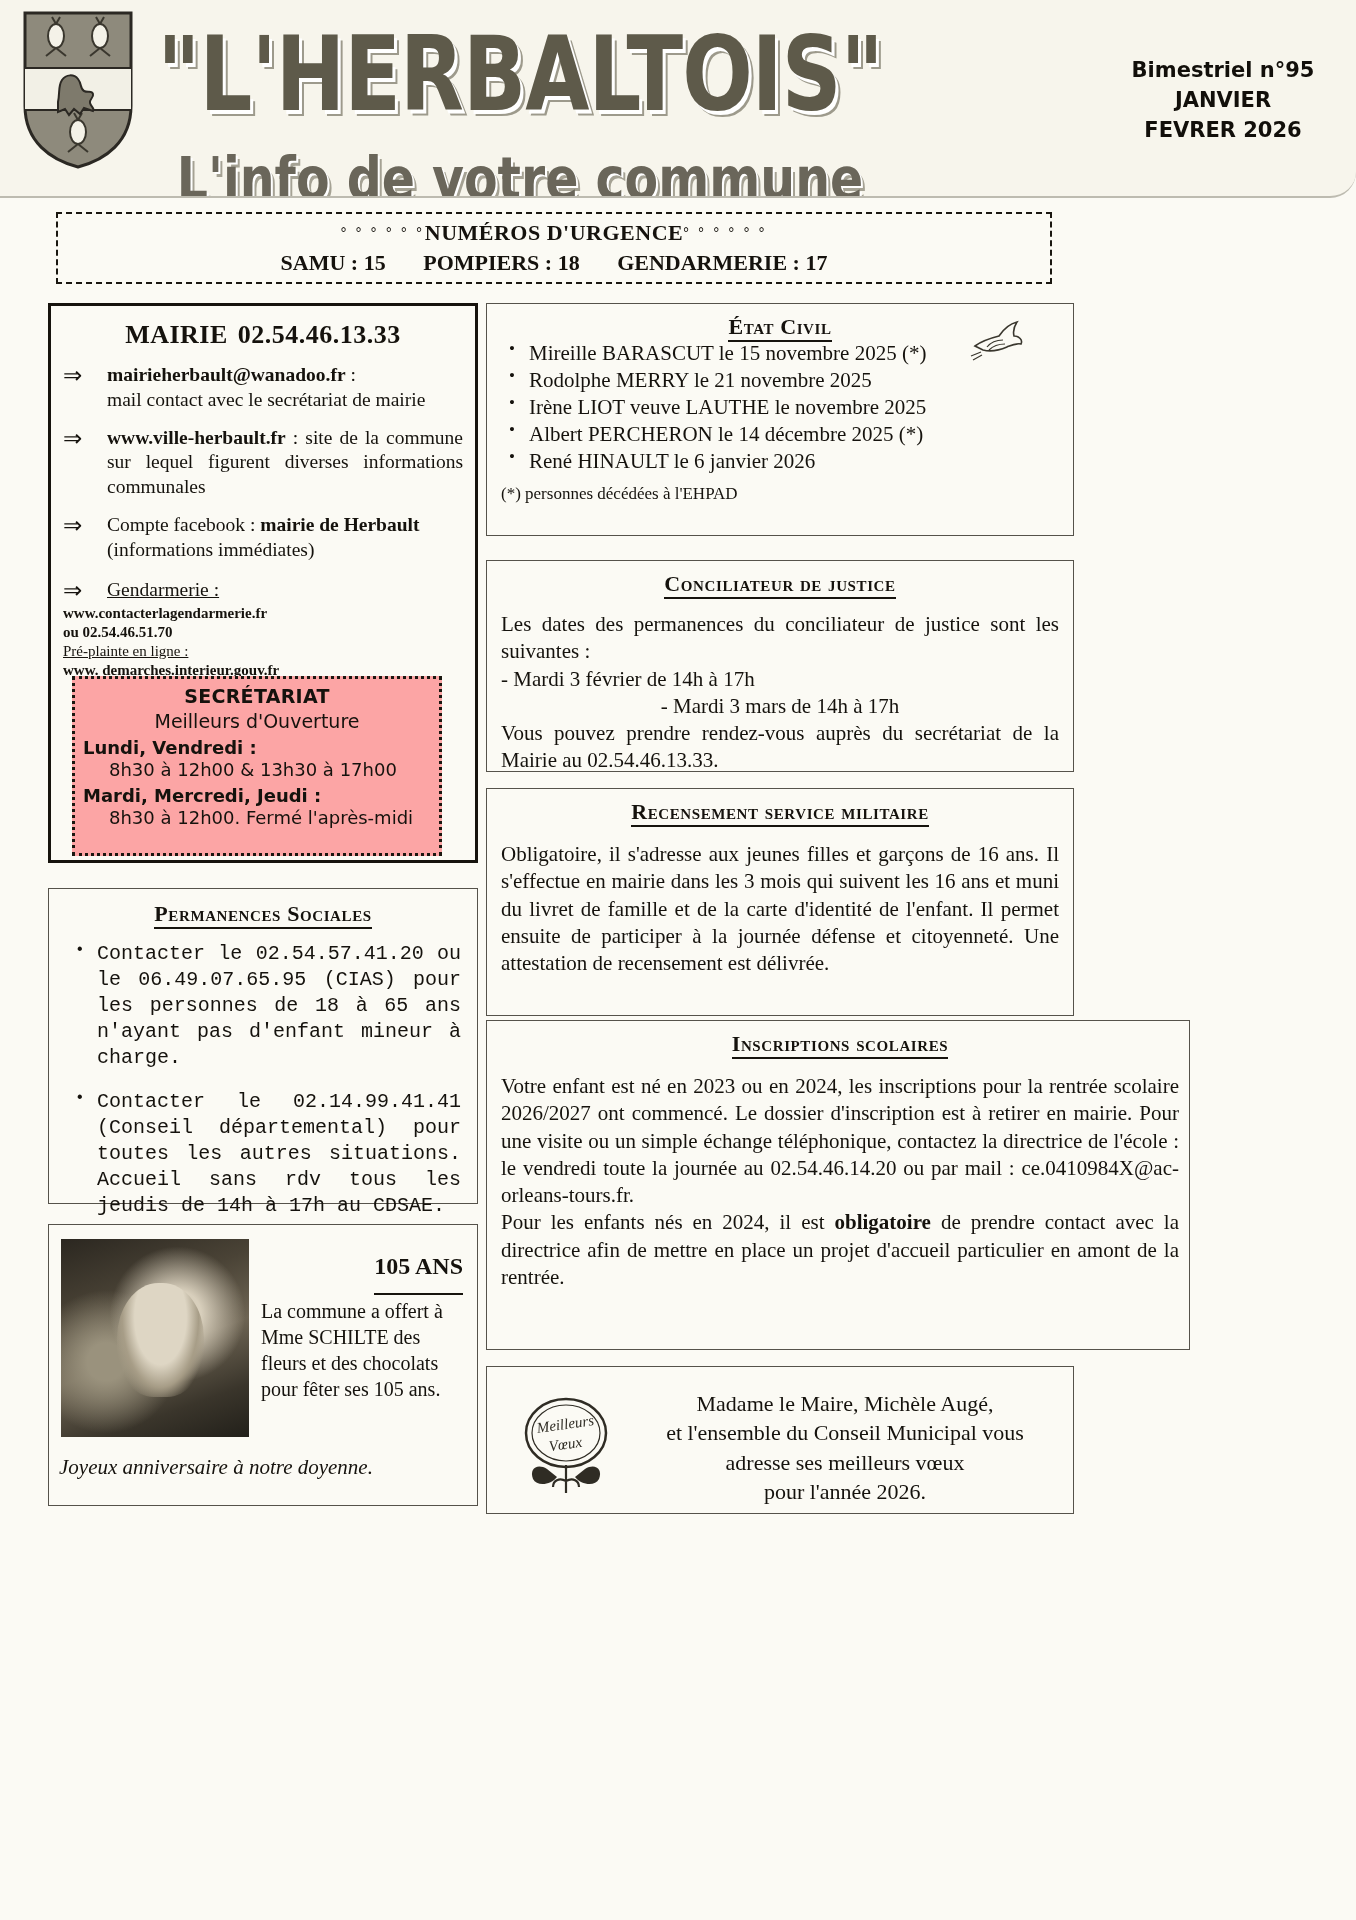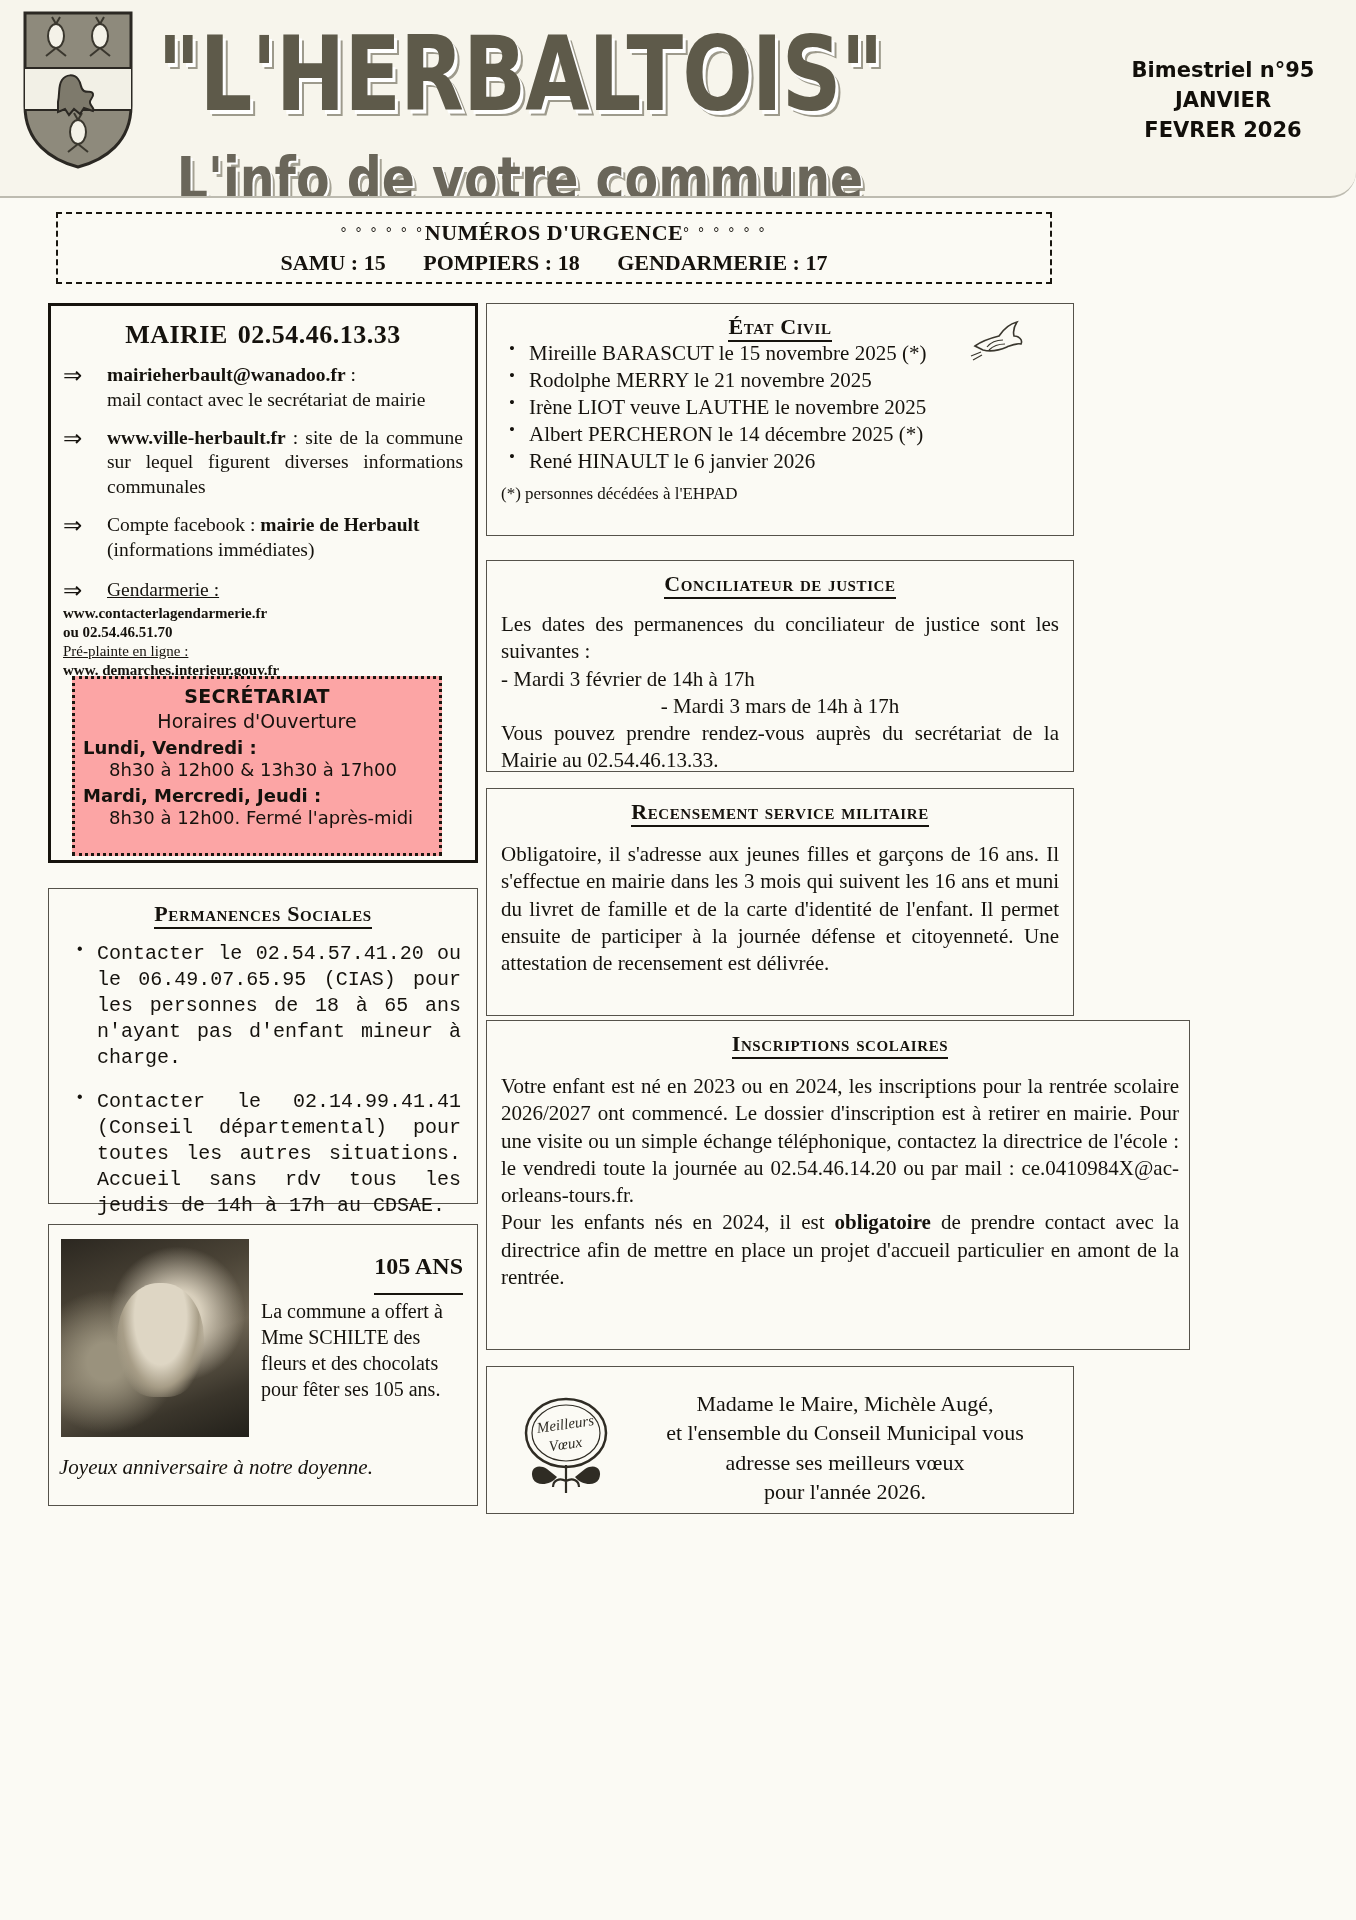--- a/index.html
+++ b/index.html
@@ -286,21 +286,21 @@
     <div class="gend-block">
       <div class="b">www.contacterlagendarmerie.fr</div>
       <div class="b">ou 02.54.46.51.70</div>
       <div class="u">Pré-plainte en ligne :</div>
       <div class="b">www. demarches.interieur.gouv.fr</div>
     </div>
   </div>
 
   <div id="secretariat">
     <div class="sec-t1">SECRÉTARIAT</div>
-    <div class="sec-t2">Horaires d'Ouverture</div>
+    <div class="sec-t2">Meilleurs d'Ouverture</div>
     <div class="sec-day">Lundi, Vendredi :</div>
     <div class="sec-hours">8h30 à 12h00  &amp; 13h30 à 17h00</div>
     <div class="sec-day">Mardi, Mercredi, Jeudi :</div>
     <div class="sec-hours">8h30 à 12h00. Fermé l'après-midi</div>
   </div>
 
   <div class="box thin" id="perm-box">
     <div class="sec-head">
       <u>Permanences  Sociales</u>
     </div>

